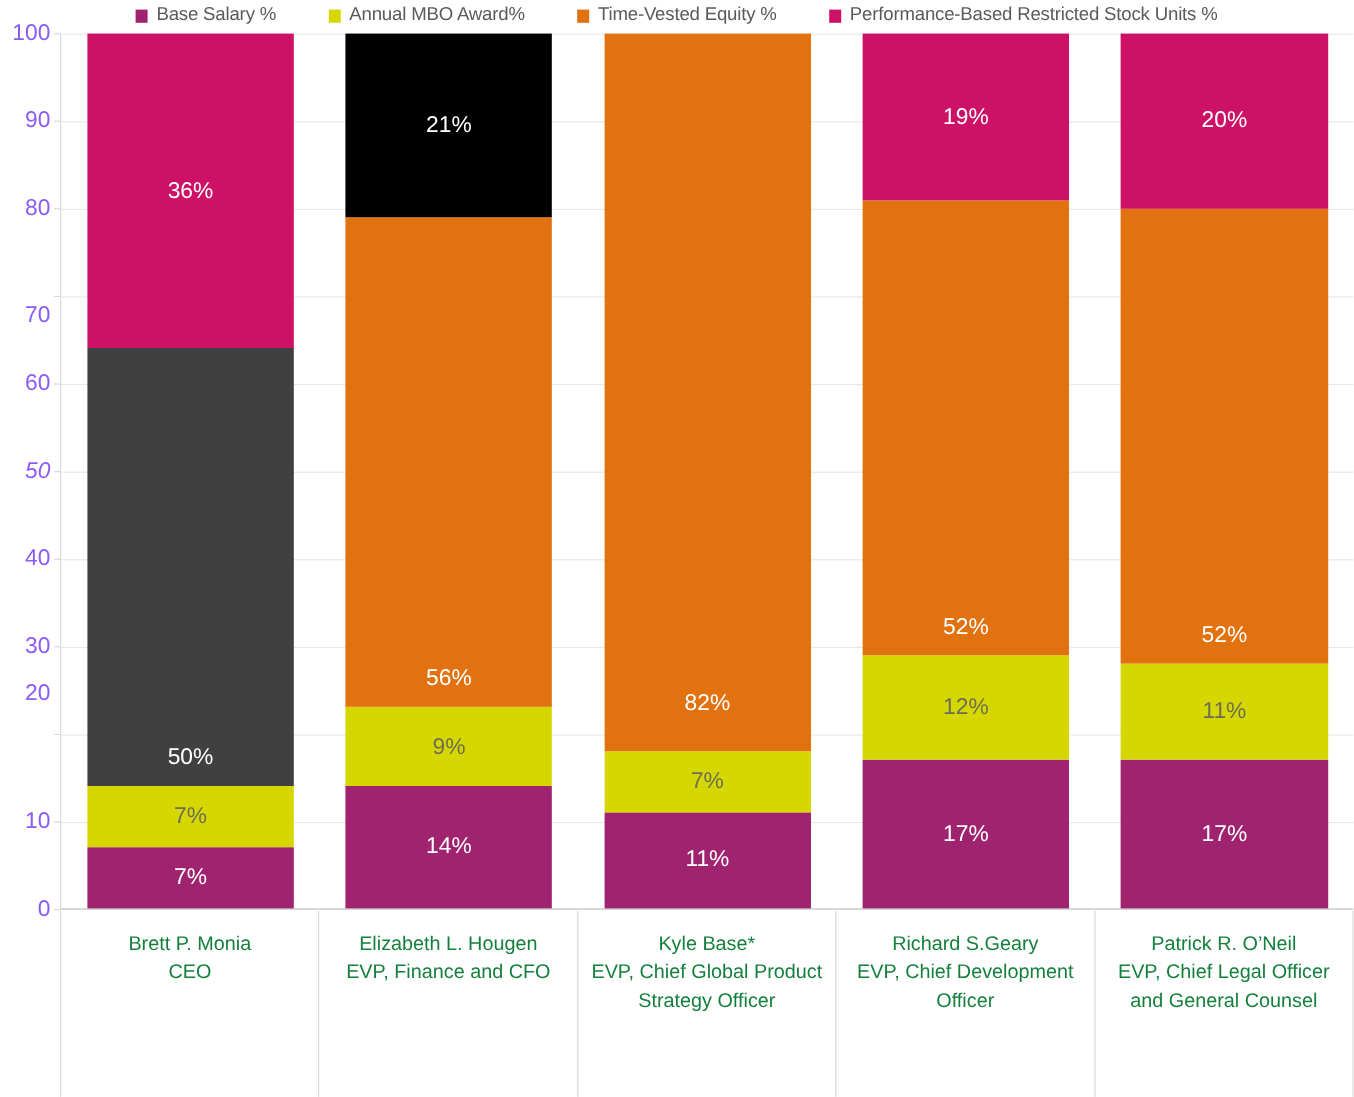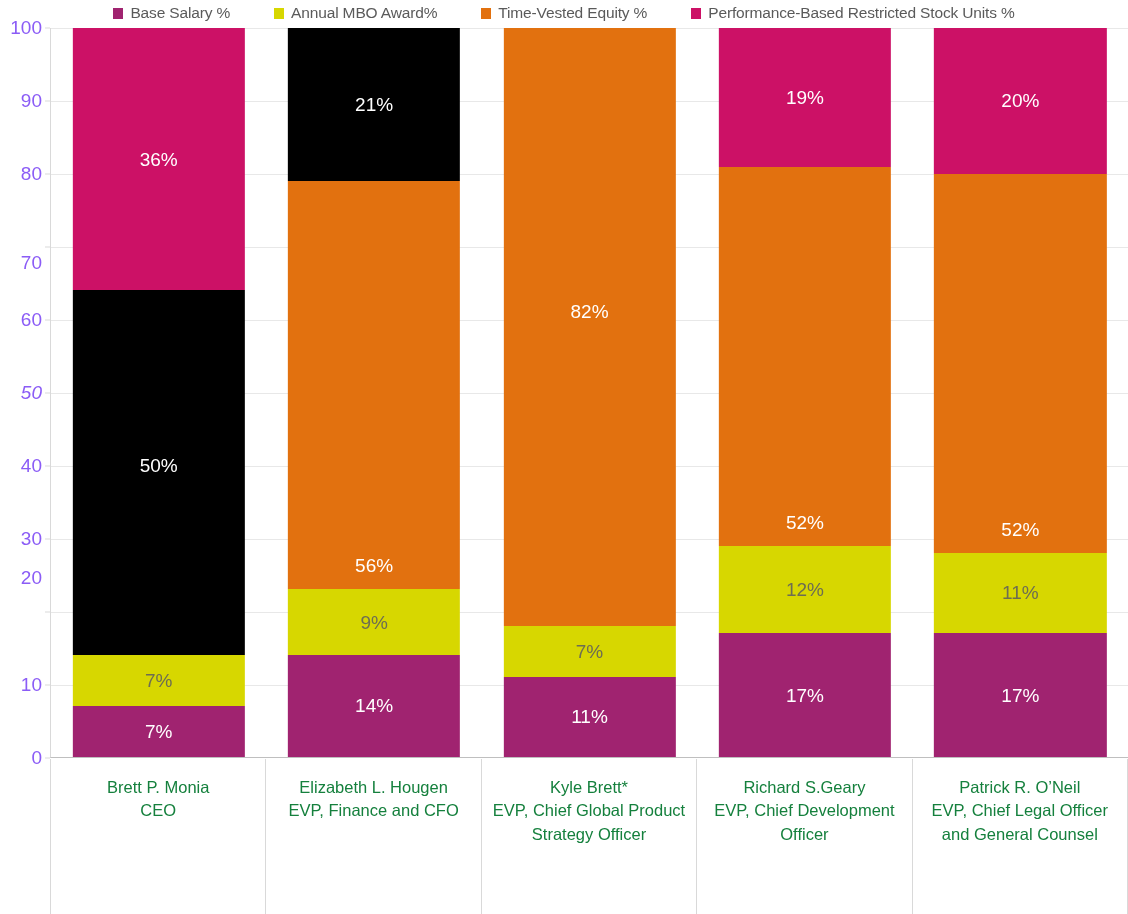--- a/index.html
+++ b/index.html
@@ -230,21 +230,21 @@
         </div>
       <div id="bars">
           <div class="bar-slot">
             <div class="bar-col">
               <div class="segment" style="background: rgb(160, 35, 112); bottom: 0%; height: 7%;">
                 <span class="segment-label label-light">7%</span>
               </div>
               <div class="segment" style="background: rgb(215, 215, 0); bottom: 7%; height: 7%;">
                 <span class="segment-label label-dark">7%</span>
               </div>
-              <div class="segment" style="background: #000000; bottom: 14%; height: 50%; align-items: center; margin-top: 28px;">
+              <div class="segment" style="background: #404040; bottom: 14%; height: 50%; align-items: flex-end; margin-top: 28px;">
                 <span class="segment-label label-light" style="margin-bottom: 14px;">50%</span>
               </div>
               <div class="segment" style="background: rgb(204, 17, 102); bottom: 64%; height: 36%;">
                 <span class="segment-label label-light">36%</span>
               </div>
             </div>
           </div>
           <div class="bar-slot">
             <div class="bar-col">
               <div class="segment" style="background: rgb(160, 35, 112); bottom: 0%; height: 14%;">
@@ -262,21 +262,21 @@
             </div>
           </div>
           <div class="bar-slot">
             <div class="bar-col">
               <div class="segment" style="background: rgb(160, 35, 112); bottom: 0%; height: 11%;">
                 <span class="segment-label label-light">11%</span>
               </div>
               <div class="segment" style="background: rgb(215, 215, 0); bottom: 11%; height: 7%;">
                 <span class="segment-label label-dark">7%</span>
               </div>
-              <div class="segment" style="background: rgb(226, 113, 15); bottom: 18%; height: 82%; ">
+              <div class="segment" style="background: rgb(226, 113, 15); bottom: 18%; height: 82%; align-items: flex-end;">
                 <span class="segment-label label-light" style="margin-bottom: 30px;">82%</span>
               </div>
             </div>
           </div>
           <div class="bar-slot">
             <div class="bar-col">
               <div class="segment" style="background: rgb(160, 35, 112); bottom: 0%; height: 17%;">
                 <span class="segment-label label-light">17%</span>
               </div>
               <div class="segment" style="background: rgb(215, 215, 0); bottom: 17%; height: 12%;">
@@ -316,21 +316,21 @@
           </div>
         </div>
         <div class="cat-cell">
           <div class="cat-text">
             <div>Elizabeth L. Hougen</div>
             <div>EVP, Finance and CFO</div>
           </div>
         </div>
         <div class="cat-cell">
           <div class="cat-text">
-            <div>Kyle Brett*</div>
+            <div>Kyle Base*</div>
             <div>EVP, Chief Global Product Strategy Officer</div>
           </div>
         </div>
         <div class="cat-cell">
           <div class="cat-text">
             <div>Richard S.Geary</div>
             <div>EVP, Chief Development Officer</div>
           </div>
         </div>
         <div class="cat-cell">

